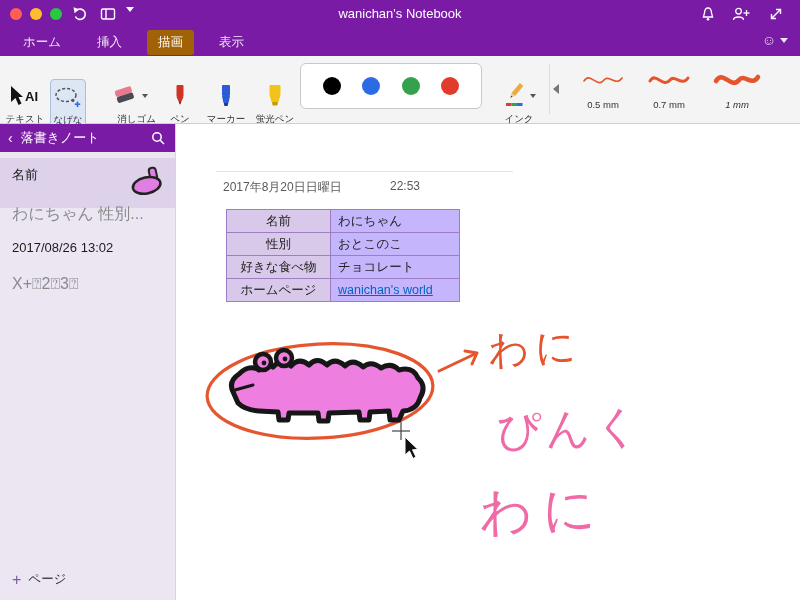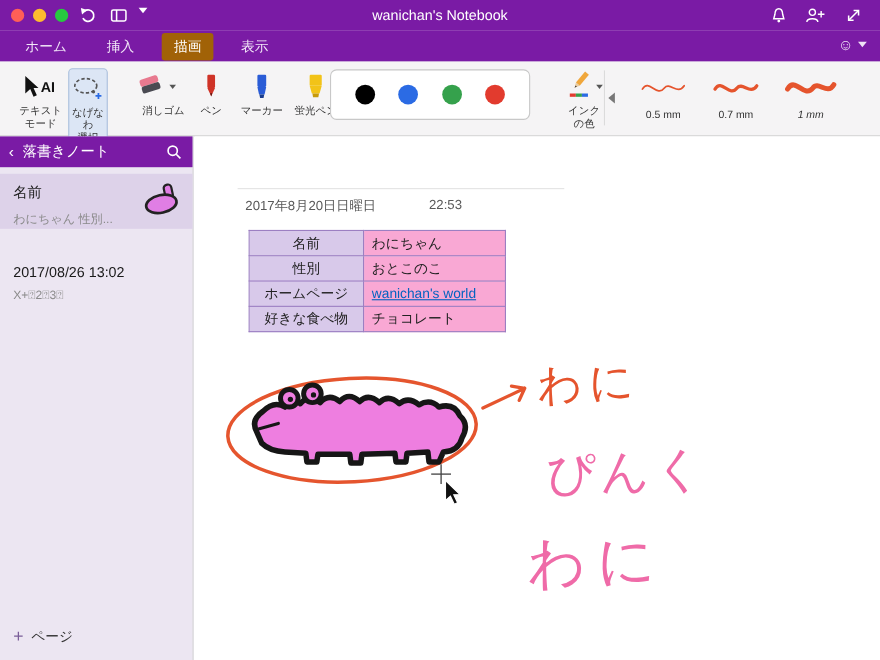--- a/index.html
+++ b/index.html
@@ -18,55 +18,55 @@
 
   
   .tabrow { position:absolute; top:28px; left:0; width:800px; height:28px; background:#7A1BA5; display:flex; align-items:center; padding-left:12px; gap:14px; }
   .tab { color:#F2E7F8; font-size:12.5px; padding:4px 11px; border-radius:3px; cursor:default; }
   .tab.active { background:#a16207; color:#fff; }
   .smiley { position:absolute; right:12px; top:4px; color:#EFE3F6; font-size:14px; display:flex; align-items:center; gap:4px; }
   .smiley .chev-down{ border-top-color:#EFE3F6; }
 
   
   .ribbon { position:absolute; top:56px; left:0; width:800px; height:68px; background:#F5F4F5; border-bottom:1px solid #CFCFCF; }
-  .rbtn { position:absolute; top:6px; text-align:center; font-size:9.5px; color:#333; line-height:1.2;margin-left:12px; }
+  .rbtn { position:absolute; top:23px; text-align:center; font-size:9.5px; color:#333; line-height:1.2; }
   .rbtn .ric { height:34px; display:flex; align-items:center; justify-content:center; gap:3px; }
   .rbtn.sel { background:#DCE6F5; border:1px solid #AABFDC; border-radius:4px; }
   .drop { width:0; height:0; border-left:3.5px solid transparent; border-right:3.5px solid transparent; border-top:4.5px solid #555; }
   .palette { position:absolute; left:300px; top:7px; width:182px; height:46px; background:#fff; border:1px solid #C8C8C8; border-radius:6px; display:flex; align-items:center; justify-content:space-evenly; }
   .dot { width:18px; height:18px; border-radius:50%; }
   .dot-0{ background:#000000; } .dot-1{ background:#2B6BE4; } .dot-2{ background:#35A14C; } .dot-3{ background:#E23B2E; }
   .rsep { position:absolute; left:549px; top:8px; width:1px; height:50px; background:#DBDBDB; }
   .wchev { position:absolute; left:553px; top:28px; width:0; height:0; border-top:5px solid transparent; border-bottom:5px solid transparent; border-right:6px solid #777; }
   .wopt { position:absolute; top:10px; text-align:center; font-size:9.5px; color:#333; }
   .wopt .ric { height:28px; display:flex; align-items:center; justify-content:center; margin-bottom:5px; }
 
   
   .sidebar { position:absolute; top:124px; left:0; width:176px; height:476px; background:#ECE6F2; border-right:1px solid #D6D6D6; }
   .sb-header { position:absolute; top:0; left:0; width:100%; height:28px; background:#7A1BA5; color:#fff; display:flex; align-items:center; }
   .sb-back { margin-left:8px; font-size:14px; color:#fff; }
   .sb-title { margin-left:8px; font-size:13px; font-weight:normal; }
   .sb-search { position:absolute; right:10px; top:7px; }
   .sb-item { position:absolute; left:0; width:100%; padding:8px 12px; }
   .sb-item.selected { background:#DDD2E9; }
   .sb-item .t { font-size:13px; color:#1a1a1a; }
-  .sb-item .s { font-size:11px; color:#8a8a8a; margin-top:8px; }
+  .sb-item .s { font-size:16px; color:#8a8a8a; margin-top:20px; }
   .sb-thumb { position:absolute; right:6px; top:8px; }
   .add-page { position:absolute; left:12px; bottom:12px; display:flex; align-items:center; gap:7px; font-size:12.5px; color:#333; }
   .add-page .plus { font-size:16px; color:#7a5e99; line-height:1; }
 
   
   .main { position:absolute; top:124px; left:177px; width:714px; height:476px; background:#fff; }
   .page-divider { position:absolute; left:39px; top:47px; width:297px; height:1px; background:#E3E3E3; }
   .page-date { position:absolute; left:46px; top:55px; font-size:12px; color:#595959; }
   .page-time { position:absolute; left:213px; top:55px; font-size:12px; color:#595959; }
   table.info { position:absolute; left:49px; top:85px; border-collapse:collapse; }
   table.info td { border:1px solid #9C7FC2; height:23px; font-size:12.5px; color:#222; }
   td.hd { width:104px; background:#D8C9EA; text-align:center; }
-  td.vl { width:129px; background:#f9a8d4; padding-left:7px; }
+  td.vl { width:129px; background:#c4b5fd; padding-left:7px; }
   .lnk { color:#0563C1; text-decoration:underline; }
   .ink-svg { position:absolute; left:0; top:0; width:623px; height:476px; pointer-events:none; }
 </style>
 </head>
 <body>
 
 <div class="app">
 
   <div class="titlebar">
     <div class="lights">
@@ -297,26 +297,26 @@
       <tbody>
           <tr>
         <td class="hd">名前</td>
         <td class="vl">わにちゃん</td>
       </tr>
       <tr>
         <td class="hd">性別</td>
         <td class="vl">おとこのこ</td>
       </tr>
       <tr>
+        <td class="hd">好きな食べ物</td>
+        <td class="vl">チョコレート</td>
+      </tr>
+      <tr>
         <td class="hd">ホームページ</td>
         <td class="vl"><span class="lnk">wanichan's world</span></td>
-      </tr>
-      <tr>
-        <td class="hd">好きな食べ物</td>
-        <td class="vl">チョコレート</td>
       </tr>
     </tbody>
       </table>
 
     <svg class="ink-svg" viewBox="0 0 623 476">
 
       <ellipse cx="143" cy="267" rx="113" ry="47" transform="rotate(-3 143 267)" fill="none" stroke="#E5552E" stroke-width="3.2"></ellipse>
 
       <g>
         <path d="M 57 270 Q 50 258 62 250 Q 72 240 82 246 Q 88 236 96 243 Q 104 234 114 242 Q 122 233 132 241 Q 140 232 150 241 Q 158 233 168 242 Q 176 234 186 243 Q 194 236 204 244 Q 214 238 222 246 Q 236 242 241 254 Q 250 262 243 274 Q 240 286 226 287 L 222 296 L 213 296 L 212 287 L 193 288 L 192 296 L 183 296 L 182 288 L 152 289 L 151 297 L 142 297 L 141 289 L 112 289 L 111 296 L 102 296 L 101 288 L 82 287 Q 68 286 61 279 Z" fill="#EE7EE0" stroke="#161616" stroke-width="5" stroke-linejoin="round"></path>

